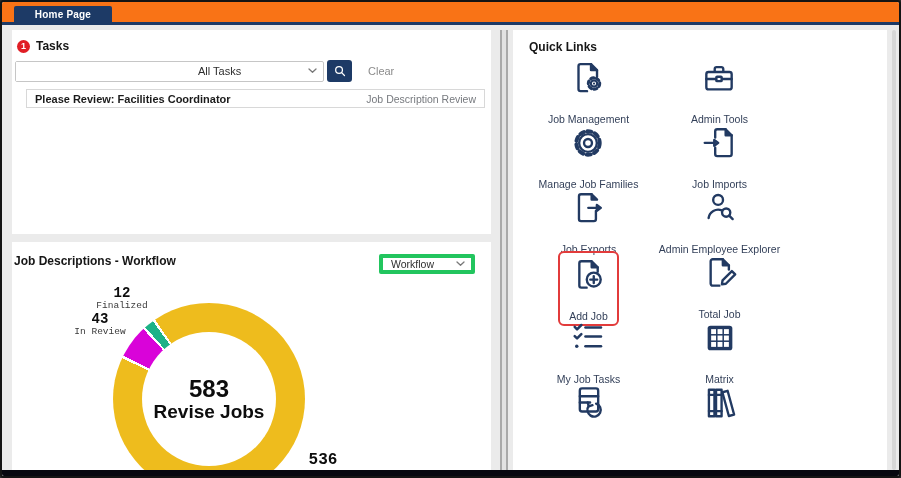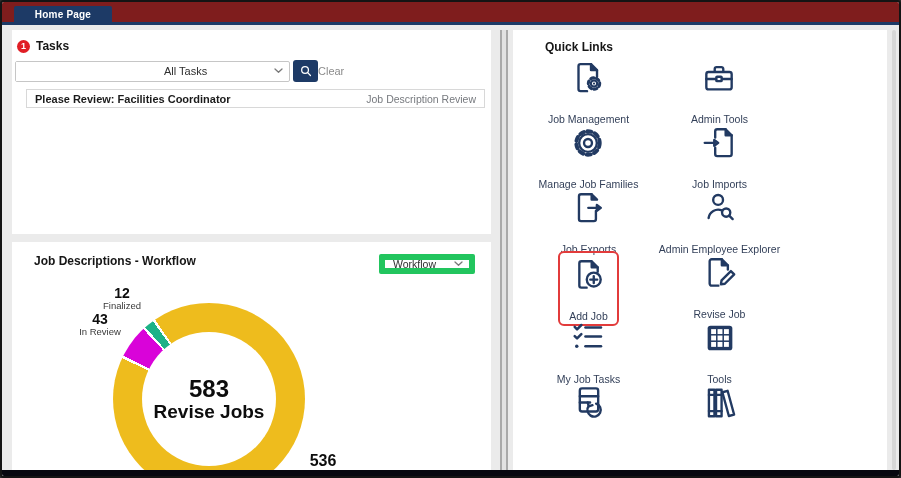--- a/index.html
+++ b/index.html
@@ -1,21 +1,21 @@
 <!DOCTYPE html>
 <html><head>
 <meta charset="utf-8">
 <style>
   * { margin:0; padding:0; box-sizing:border-box; }
   body { background:#2a2a2a; font-family:"Liberation Sans", sans-serif; }
   .page { position:relative; width:901px; height:478px; background:#ffffff;
           border:2px solid #141414; border-radius:4px; overflow:hidden; }
 
   
-  .tab-bar { position:absolute; left:0; top:0; right:0; height:20px; background:#7f1d1d; }
+  .tab-bar { position:absolute; left:0; top:0; right:0; height:20px; background:#f97316; }
   .tab { position:absolute; left:12px; top:4px; width:98px; height:16px; background:#1d3a66;
          color:#ffffff; font-size:10px; font-weight:bold; display:flex; align-items:center;
          justify-content:center; border-radius:2px 2px 0 0; letter-spacing:.2px; }
   .tab-underline { position:absolute; left:0; top:20px; right:0; height:3px; background:#1d3a66; }
 
   
   .content { position:absolute; left:0; top:23px; right:0; bottom:0; background:#ebebeb; }
   .card { position:absolute; background:#ffffff; overflow:hidden; }
   #tasks-card    { left:10px; top:5px;  width:479px; height:204px; }
   #workflow-card { left:10px; top:217px; width:479px; height:240px; }
@@ -30,50 +30,50 @@
   .panel-header { display:flex; align-items:center; gap:6px; padding:9px 5px 0 5px; }
   .badge { width:13px; height:13px; border-radius:50%; background:#e01e25; color:#fff;
            font-size:9px; font-weight:bold; display:flex; align-items:center; justify-content:center; }
   .panel-title { font-size:12px; font-weight:bold; color:#161616; }
   .search-row { display:flex; align-items:center; margin:7px 0 0 3px; }
   .search-combo { display:flex; align-items:stretch; height:21px; border:1px solid #c6c6c6;
                   background:#fff; border-radius:2px; }
   .search-input { width:140px; border:none; outline:none; font-size:11px; padding:0 6px;
                   font-family:"Liberation Sans", sans-serif; }
   .filter-select { width:133px; display:flex; align-items:center; justify-content:space-between;
-                   padding:0 6px 0 8px; font-size:11px; color:#2e2e2e; cursor:pointer; }
+                   padding:0 6px 0 8px; font-size:11px; color:#2e2e2e; cursor:pointer;margin-left:34px; }
   .search-btn { width:25px; height:22px; margin-left:3px; background:#1d3a66; border:none;
                 border-radius:3px; display:flex; align-items:center; justify-content:center; cursor:pointer; }
-  .clear-link { margin-left:0; font-size:11px; color:#8b8b8b; cursor:pointer; }
+  .clear-link { margin-left:16px; font-size:11px; color:#8b8b8b; cursor:pointer; }
   .task-row { display:flex; align-items:center; justify-content:space-between; height:19px;
               margin:7px 6px 0 14px; border:1px solid #d8d8d8; padding:0 8px; background:#fff; }
   .task-title { font-size:11px; font-weight:bold; color:#1b1b1b; }
   .task-type { font-size:10.5px; color:#76797e; }
 
   
-  .wf-header { display:flex; align-items:flex-start; justify-content:space-between; padding:12px 16px 0 22px; }
+  .wf-header { display:flex; align-items:flex-start; justify-content:space-between; padding:12px 16px 0 2px; }
   .wf-title { font-size:12px; font-weight:bold; color:#161616; }
-  .wf-dropdown { width:96px; height:20px; border:6px solid #22c55e; border-radius:2px; background:#fff;
+  .wf-dropdown { width:96px; height:20px; border:4px solid #22c55e; border-radius:2px; background:#fff;
                  display:flex; align-items:center; justify-content:space-between;
                  padding:0 6px 0 8px; font-size:10.5px; color:#2e2e2e; cursor:pointer; }
   .donut { position:absolute; left:101px; top:61px; width:192px; height:192px; border-radius:50%; }
   .donut-hole { position:absolute; inset:29px; background:#fff; border-radius:50%;
                 display:flex; flex-direction:column; align-items:center; justify-content:center; }
   .center-value { font-size:24px; font-weight:bold; color:#0d0d0d; line-height:1.05; }
   .center-label { font-size:19px; font-weight:bold; color:#0d0d0d; line-height:1.05; }
-  .chart-label { position:absolute; text-align:center; color:#0d0d0d; }
+  .chart-label { position:absolute; text-align:center; color:#0d0d0d;font-family:Liberation Mono, monospace; }
   .chart-label .val { font-size:14px; font-weight:bold; line-height:1.1; }
   .chart-label .sub { font-size:9.5px; color:#3a3a3a; line-height:1.15; }
   #lbl-finalized { left:84px; top:44px; width:52px; }
   #lbl-inreview  { left:62px; top:70px; width:52px; }
   #lbl-main      { left:283px; top:210px; width:56px; }
   #lbl-main .val { font-size:16px; }
 
   
-  .ql-header { padding:10px 0 0 32px; font-size:12px; font-weight:bold; color:#161616; }
+  .ql-header { padding:10px 0 0 16px; font-size:12px; font-weight:bold; color:#161616; }
   .ql-grid { position:absolute; left:10px; top:26px; width:262px;
              display:grid; grid-template-columns:131px 131px; grid-auto-rows:65px; }
   .ql-item { display:flex; align-items:flex-start; justify-content:center; text-decoration:none; cursor:pointer; }
   .ql-box { display:flex; flex-direction:column; align-items:center; padding:3px 9px 2px; border-radius:6px; }
   .ql-box.hl { border:2px solid #e23b3b; }
   .ql-icon svg { width:38px; height:38px; display:block; }
   .ql-label { margin-top:16px; font-size:10.5px; color:#323f58; white-space:nowrap; }
   .chev { display:block; }
 </style>
 </head>
@@ -249,21 +249,21 @@
           <a class="ql-item">
     <span class="ql-box">
       <span class="ql-icon">
                 <svg viewBox="0 0 24 24" fill="none" stroke="#223a62" stroke-width="1.5" stroke-linecap="round" stroke-linejoin="round">
     <path d="M13.8 3.3H7.4a1.3 1.3 0 0 0-1.3 1.3v14.1A1.3 1.3 0 0 0 7.4 20h4.2"></path>
     <path d="M17.6 7.2v2.6"></path>
     <path d="M13.8 3.3l3.8 3.8h-3.8z" fill="#223a62"></path>
     <path d="M13.2 19.2l.4-2.5 5.9-5.9 2.1 2.1-5.9 5.9z"></path>
   </svg>
               </span>
-      <span class="ql-label">Revise Job</span>
+      <span class="ql-label">Total Job</span>
     </span>
   </a>
           <a class="ql-item">
     <span class="ql-box">
       <span class="ql-icon">
                 <svg viewBox="0 0 24 24" fill="none" stroke="#223a62" stroke-width="1.6" stroke-linecap="round" stroke-linejoin="round">
     <path d="M3.6 5l1.5 1.5 2.7-2.7"></path>
                   <path d="M10.4 5.3h9.8"></path>
     <path d="M3.6 10.8l1.5 1.5 2.7-2.7"></path>
                   <path d="M10.4 11.1h9.8"></path>
@@ -285,21 +285,21 @@
                     <rect x="14.5" y="6.4" width="3.1" height="3.1"></rect>
       <rect x="6.4" y="10.45" width="3.1" height="3.1"></rect>
                     <rect x="10.45" y="10.45" width="3.1" height="3.1"></rect>
                     <rect x="14.5" y="10.45" width="3.1" height="3.1"></rect>
       <rect x="6.4" y="14.5" width="3.1" height="3.1"></rect>
                     <rect x="10.45" y="14.5" width="3.1" height="3.1"></rect>
                     <rect x="14.5" y="14.5" width="3.1" height="3.1"></rect>
     </g>
   </svg>
               </span>
-      <span class="ql-label">Tools</span>
+      <span class="ql-label">Matrix</span>
     </span>
   </a>
           <a class="ql-item">
     <span class="ql-box">
       <span class="ql-icon">
                 <svg viewBox="0 0 24 24" fill="none" stroke="#223a62" stroke-width="1.5" stroke-linecap="round" stroke-linejoin="round">
     <rect x="6.2" y="2.8" width="11.6" height="14.6" rx="1.4"></rect>
     <path d="M6.2 7.7h11.6M6.2 11.7h6.5"></path>
     <path d="M16.5 12.4a4.2 4.2 0 1 1-4.6 1.4"></path>
     <path d="M11.2 11.7l.6 2.4 2.4-.7"></path>

